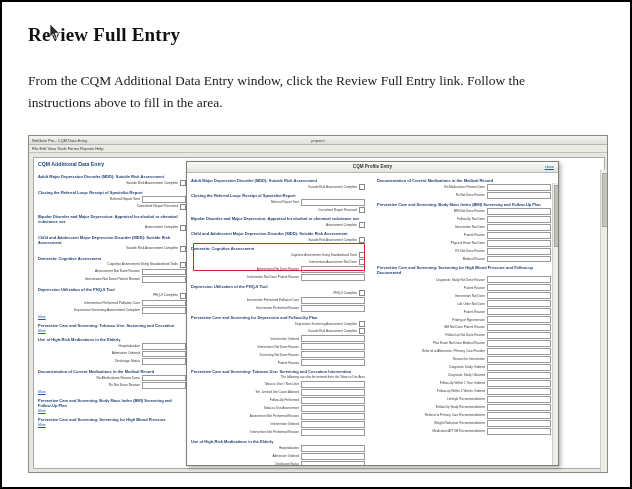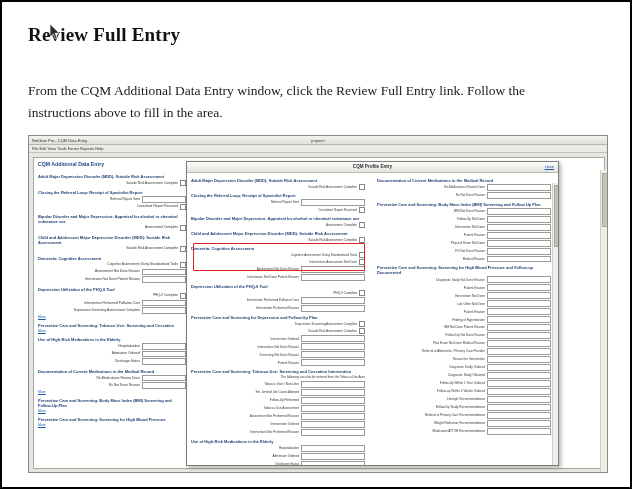--- a/index.html
+++ b/index.html
@@ -28,21 +28,21 @@
   }
   .cursor{
     position:absolute;
     left:48px; top:22px;
     width:12px;height:18px;
     pointer-events:none;
   }
   
   .instructions{
     position:absolute;
-    left:26px; top:78px;
+    left:26px; top:68px;
     width:560px;
     font-size:13.5px;
     line-height:1.65;
     color:#1a1a1a;
   }
   
   .shot{
     position:absolute;
     left:26px; top:133px;
     width:580px; height:338px;

